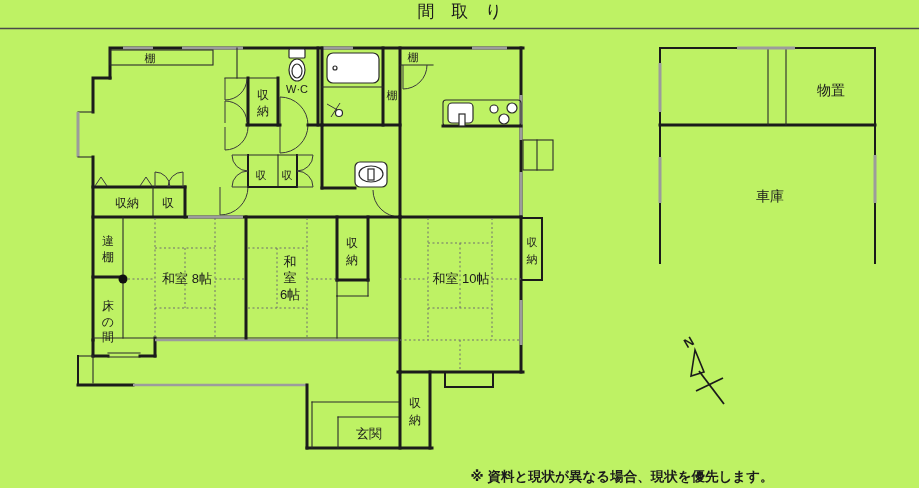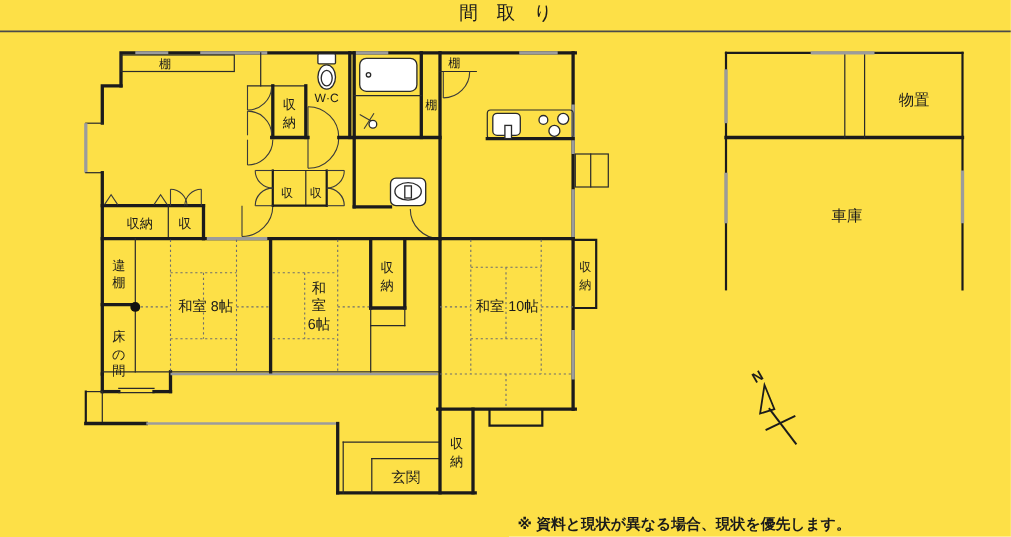--- a/index.html
+++ b/index.html
@@ -1,16 +1,16 @@
 <!DOCTYPE html>
 <html><head>
 <meta charset="utf-8">
 <style>
   html,body{margin:0;padding:0;background:#fff;}
-  .page{position:relative;width:919px;height:488px;background:#fde047;overflow:hidden;
+  .page{position:relative;width:919px;height:488px;background:#bef264;overflow:hidden;
         font-family:"Liberation Sans", sans-serif;}
   svg{position:absolute;left:0;top:0;}
   svg text{font-family:"Liberation Sans","DejaVu Sans",sans-serif;fill:#1b1b1b;text-anchor:middle;}
   .w3{stroke:#1b1b1b;stroke-width:3;stroke-linecap:square;fill:none;}
   .w2{stroke:#1b1b1b;stroke-width:2;stroke-linecap:square;fill:none;}
   .thin{stroke:#2a2a2a;stroke-width:1.1;stroke-linecap:square;fill:none;}
   .gray{stroke:#9c9c9c;stroke-width:3;stroke-linecap:butt;fill:none;}
   .gray2{stroke:#9c9c9c;stroke-width:2.4;stroke-linecap:butt;fill:none;}
   .tat{stroke:#6e6e6e;stroke-width:1;stroke-dasharray:2 2.5;fill:none;}
   .arc{stroke:#3a3a3a;stroke-width:1;fill:none;}

